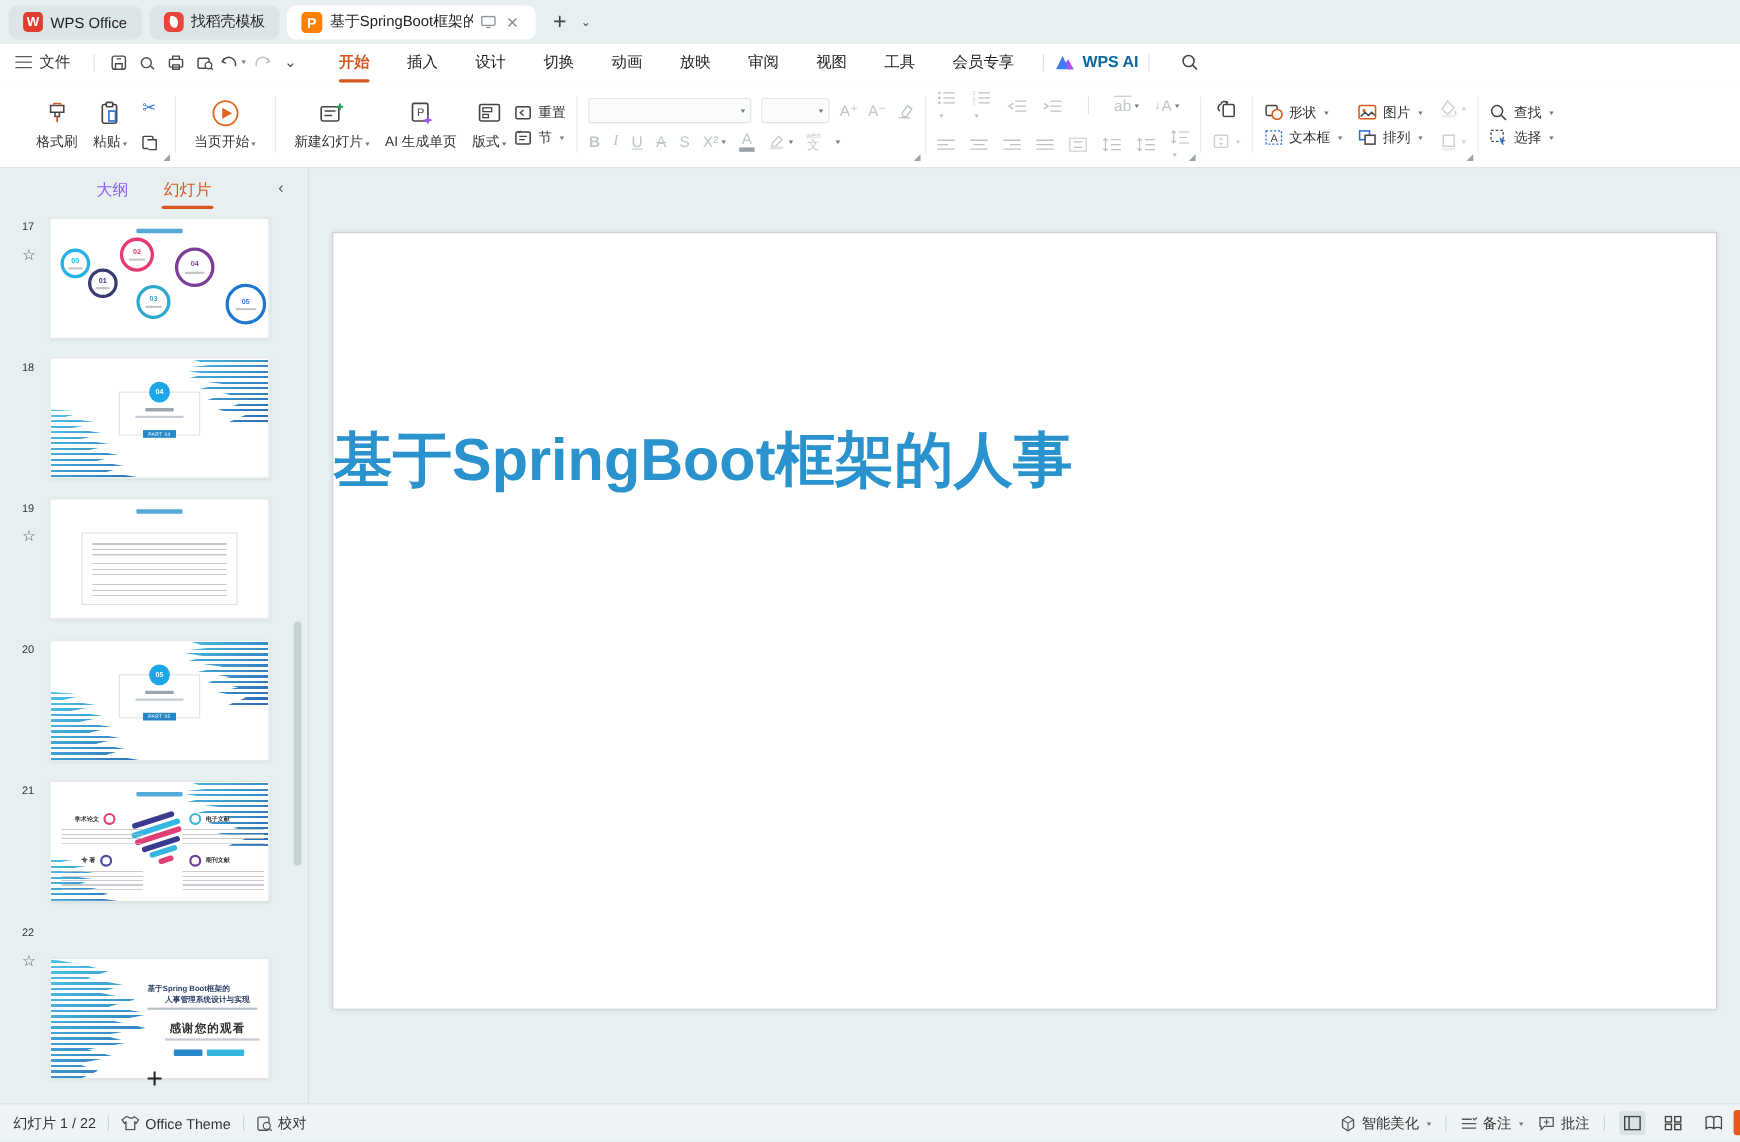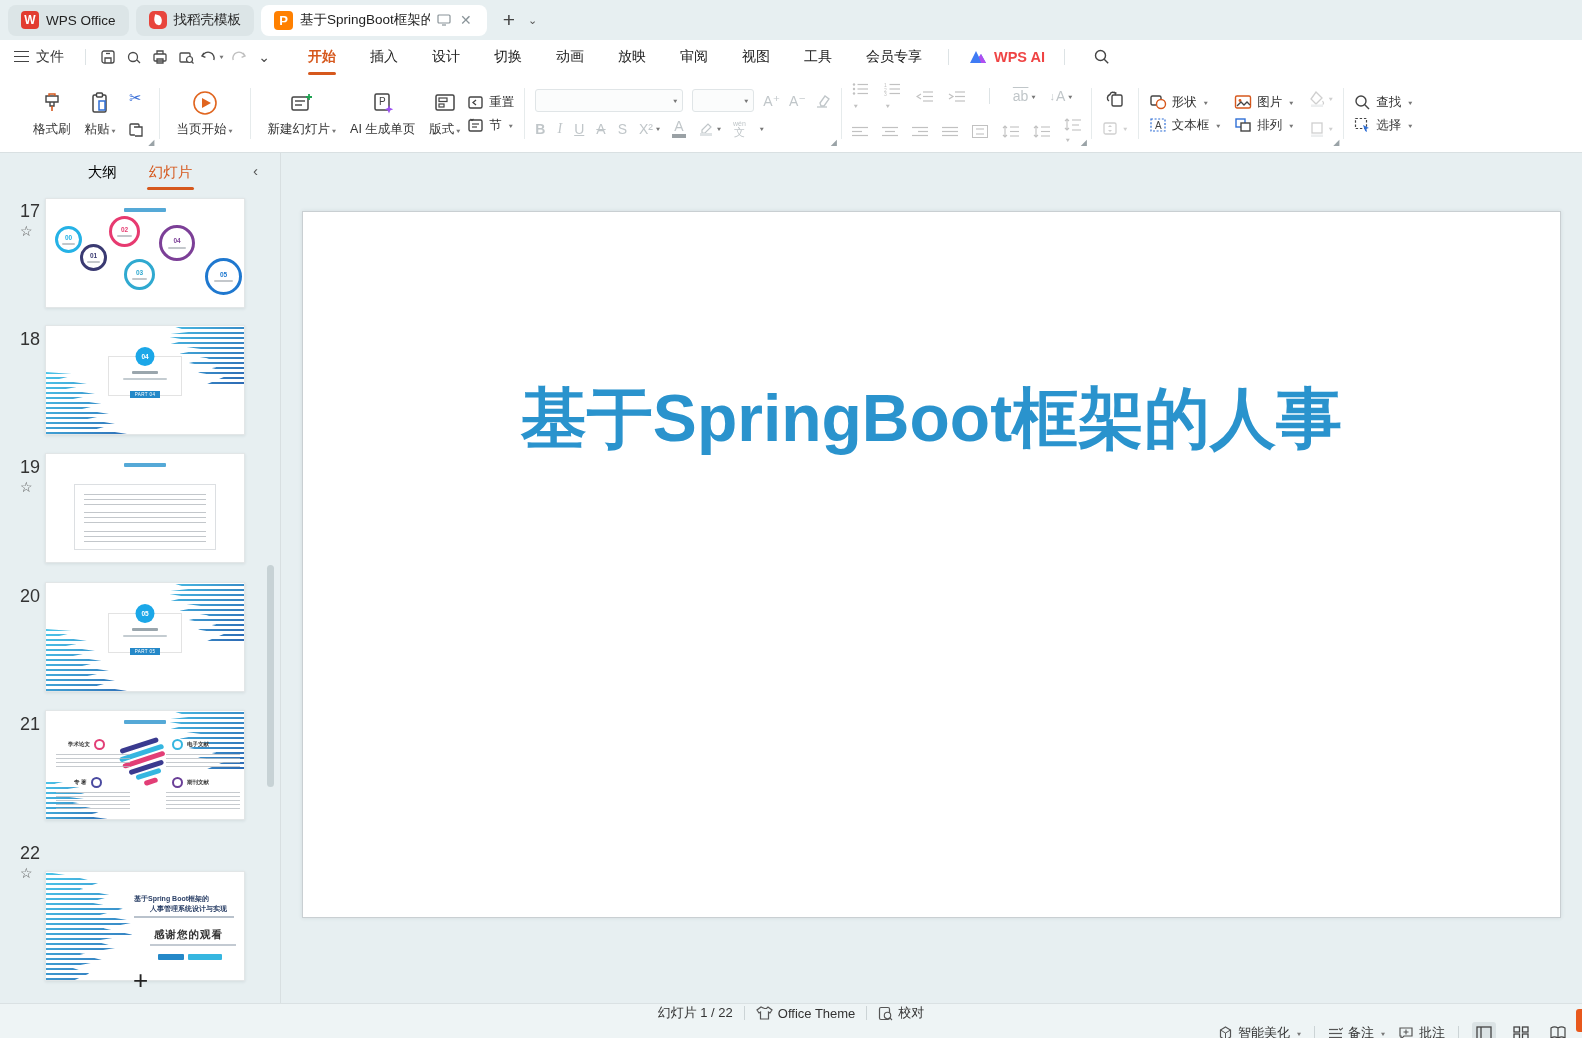--- a/index.html
+++ b/index.html
@@ -28,21 +28,21 @@
   .vsep{width:1px;height:16px;background:#dde3e5;margin:0 9px;}
   .qicon{width:26px;height:24px;display:flex;align-items:center;justify-content:center;color:#4a4a4a;}
   .qicon svg{display:block;}
   .qicon.dis{opacity:.35;}
   .v{display:inline-block;font-size:8px;color:#777;transform:scaleY(.8);margin-left:2px;}
   .v:after{content:"▾";}
   .menuitems{display:flex;align-items:center;margin-left:14px;}
   .mi{padding:5px 17px;color:#222;position:relative;}
   .mi.active{color:#d6581d;font-weight:bold;}
   .mi.active:after{content:"";position:absolute;left:17px;right:17px;bottom:-4px;height:3px;background:#d6581d;border-radius:2px;}
-  .wpsai{display:flex;align-items:center;gap:6px;font-size:14.5px;color:#ef4444;font-weight:bold;margin:0 10px;}
+  .wpsai{display:flex;align-items:center;gap:6px;font-size:14.5px;color:#0369a1;font-weight:bold;margin:0 0;}
   .searchbtn{margin-left:14px;color:#444;}
 
   
   .ribbon{height:80px;background:#fff;border-bottom:1px solid #d9e0e2;display:flex;align-items:stretch;padding:5px 6px 3px 18px;}
   .rgroup{display:flex;align-items:center;position:relative;padding:0 8px;}
   .rdiv{width:1px;background:#e6ebec;margin:10px 2px;}
   .bigbtn{display:flex;flex-direction:column;align-items:center;justify-content:center;gap:5px;font-size:12.5px;color:#333;padding:2px 7px;white-space:nowrap;}
   .bigbtn .bicon{height:26px;display:flex;align-items:center;justify-content:center;}
   .stack{display:flex;flex-direction:column;justify-content:center;gap:8px;}
   .stack2{display:flex;flex-direction:column;justify-content:center;gap:6px;}
@@ -61,26 +61,26 @@
   .picon svg{display:block;}
   .dis2{opacity:.45;}
   .pinyin{display:flex;flex-direction:column;align-items:center;line-height:1;color:#c0c6c9;}
   .pinyin .top{font-size:7px;}
   .pinyin .bot{font-size:11px;}
 
   
   .content{position:absolute;top:153px;left:0;right:0;bottom:35px;display:flex;}
   .sidebar{width:281px;position:relative;border-right:1px solid #d8dfe1;background:#e7eff1;}
   .sb-tabs{height:38px;display:flex;align-items:center;justify-content:center;gap:28px;font-size:14.5px;position:relative;}
-  .sb-tab{color:#000000;padding:6px 2px;position:relative;}
+  .sb-tab{color:#8b5cf6;padding:6px 2px;position:relative;}
   .sb-tab.active{color:#d6581d;}
   .sb-tab.active:after{content:"";position:absolute;left:0;right:0;bottom:-2px;height:3px;background:#d6581d;border-radius:2px;}
   .sb-collapse{position:absolute;right:22px;top:9px;color:#555;font-size:15px;}
   .thumbwrap{position:absolute;left:45px;width:200px;height:110px;background:#fff;border:1px solid #e2e6e7;box-shadow:0 1px 3px rgba(40,60,70,.10);overflow:hidden;}
-  .thumbnum{position:absolute;left:20px;width:22px;text-align:left;font-size:18px;color:#333;}
+  .thumbnum{position:absolute;left:20px;width:22px;text-align:left;font-size:10px;color:#333;}
   .thumbstar{position:absolute;left:20px;font-size:14px;color:#555;}
   .addslide{position:absolute;left:0;width:281px;text-align:center;font-size:26px;color:#222;font-weight:300;}
   .sb-scroll{position:absolute;right:6px;top:412px;width:7px;height:222px;border-radius:4px;background:#c7d2d5;}
 
   
   .bars{position:absolute;background:linear-gradient(135deg,#4cc5e9,#2d6ab4);-webkit-mask-image:repeating-linear-gradient(0deg,#000 0 2px,transparent 2px 5px);mask-image:repeating-linear-gradient(0deg,#000 0 2px,transparent 2px 5px);}
   .bars.tr{right:0;top:0;width:92px;height:58px;clip-path:polygon(100% 0,22% 0,42% 10%,8% 16%,38% 24%,18% 32%,55% 40%,30% 48%,62% 56%,40% 64%,70% 72%,50% 80%,78% 88%,60% 100%,100% 100%);}
   .bars.bl{left:0;bottom:0;width:92px;height:62px;clip-path:polygon(0 100%,0 0,35% 4%,12% 12%,48% 20%,20% 28%,55% 36%,28% 44%,62% 52%,38% 60%,70% 68%,45% 76%,75% 84%,55% 92%,88% 100%);}
   .bars.left22{left:0;top:0;width:96px;height:100%;clip-path:polygon(0 0,0 100%,30% 100%,45% 94%,25% 88%,60% 82%,35% 76%,75% 70%,50% 64%,90% 58%,60% 52%,95% 46%,55% 40%,80% 34%,45% 28%,70% 22%,35% 16%,55% 10%,28% 4%);}
   .minititle{position:absolute;left:50%;transform:translateX(-50%);top:9px;width:42px;height:4px;background:#2a93cd;opacity:.8;border-radius:1px;}
@@ -104,26 +104,26 @@
   .t22sub{position:absolute;left:88px;top:44px;width:100px;height:2px;background:#b9c2cc;}
   .t22thanks{position:absolute;left:108px;top:56px;font-size:10.5px;color:#333;font-weight:bold;letter-spacing:1px;}
   .t22tag{position:absolute;left:104px;top:72px;width:86px;height:2px;background:#c3cad2;}
   .t22btns{position:absolute;left:112px;top:82px;display:flex;gap:4px;}
   .t22btns i{display:block;height:6px;border-radius:1px;}
 
   
   .main{flex:1;display:flex;flex-direction:column;}
   .canvas{flex:1;position:relative;}
   .slide{position:absolute;left:21px;top:58px;width:1259px;height:707px;background:#fff;border:1px solid #c9cfd2;box-shadow:0 0 4px rgba(50,70,80,.12);}
-  .slide-title{position:absolute;left:0;right:0;top:168px;text-align:center;font-weight:bold;font-size:66px;line-height:76px;}
+  .slide-title{position:absolute;left:0;right:0;top:168px;font-weight:bold;font-size:54px;line-height:76px;}
   .slide-sub{position:absolute;left:0;right:0;top:492px;text-align:center;font-size:33px;}
   .notesbar{height:22px;border-top:1px solid #d5dde0;background:#e9f1f2;display:flex;align-items:center;padding-left:10px;font-size:12.5px;color:#8b959a;}
 
   
-  .statusbar{position:absolute;left:0;right:0;bottom:0;height:35px;background:#eef4f5;border-top:1px solid #dae1e3;display:flex;align-items:center;padding:0 12px;font-size:13px;color:#333;flex-direction:column;}
+  .statusbar{position:absolute;left:0;right:0;bottom:0;height:35px;background:#eef4f5;border-top:1px solid #dae1e3;display:flex;align-items:center;padding:0 12px;font-size:13px;color:#333;}
   .st-left{display:flex;align-items:center;gap:11px;}
   .st-right{margin-left:auto;display:flex;align-items:center;gap:13px;}
   .sdiv{width:1px;height:14px;background:#ccd4d6;}
   .stbtn{display:flex;align-items:center;gap:5px;color:#333;}
   .viewico{width:24px;height:22px;display:flex;align-items:center;justify-content:center;border-radius:3px;color:#444;}
   .viewico.active{background:#dbe3e5;}
   .orange-sliver{position:absolute;right:0;bottom:6px;width:6px;height:23px;background:#e8581c;border-radius:3px 0 0 3px;}
 </style>
 </head>
 <body>

